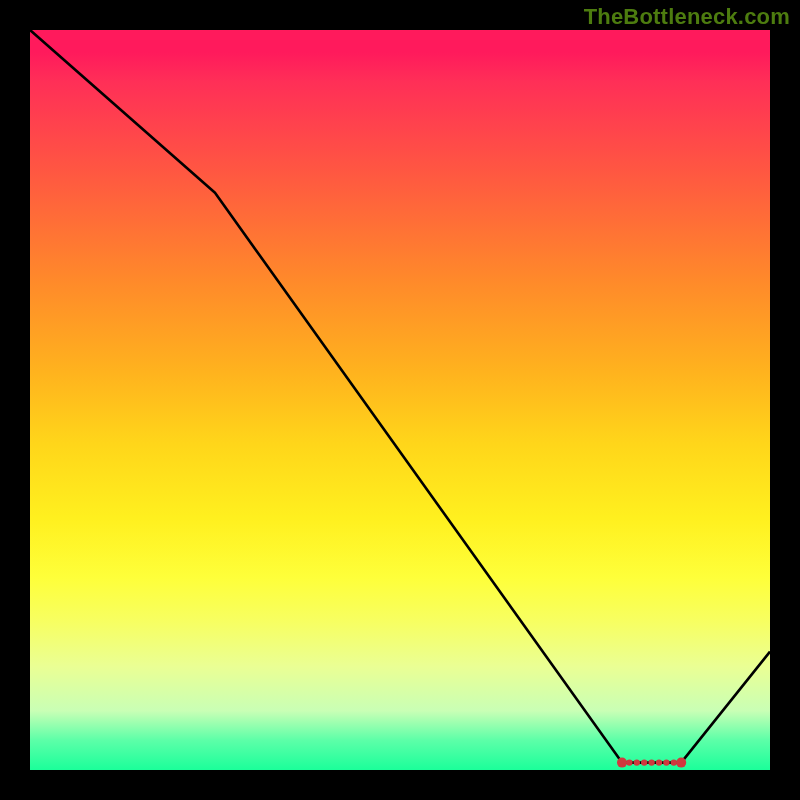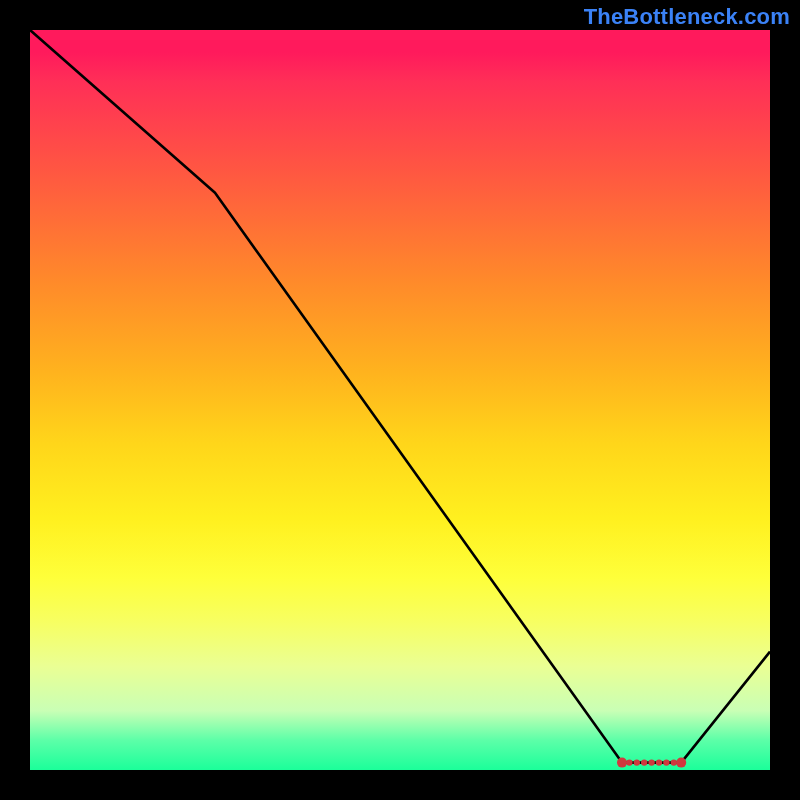--- a/index.html
+++ b/index.html
@@ -1,17 +1,17 @@
 <!DOCTYPE html>
 <html><head>
 <meta charset="utf-8">
 <style>
   html,body{margin:0;padding:0;width:800px;height:800px;background:#000;overflow:hidden;font-family:Arial,Helvetica,sans-serif}
   .stage{position:relative;width:800px;height:800px}
-  .attribution{position:absolute;top:4px;right:10px;color:#3b82f6;font-size:22px;font-weight:600;letter-spacing:.2px}
+  .attribution{position:absolute;top:4px;right:10px;color:#4d7c0f;font-size:22px;font-weight:600;letter-spacing:.2px}
   
   .plot{position:absolute;left:30px;top:30px;width:740px;height:740px;
         background:linear-gradient(to bottom,
           #ff1a5c 0%,
           #ff1a5c 3%,
           #ff2f57 7%,
           #ff5a40 20%,
           #ff8a2a 34%,
           #ffb21e 46%,
           #ffd61a 56%,

